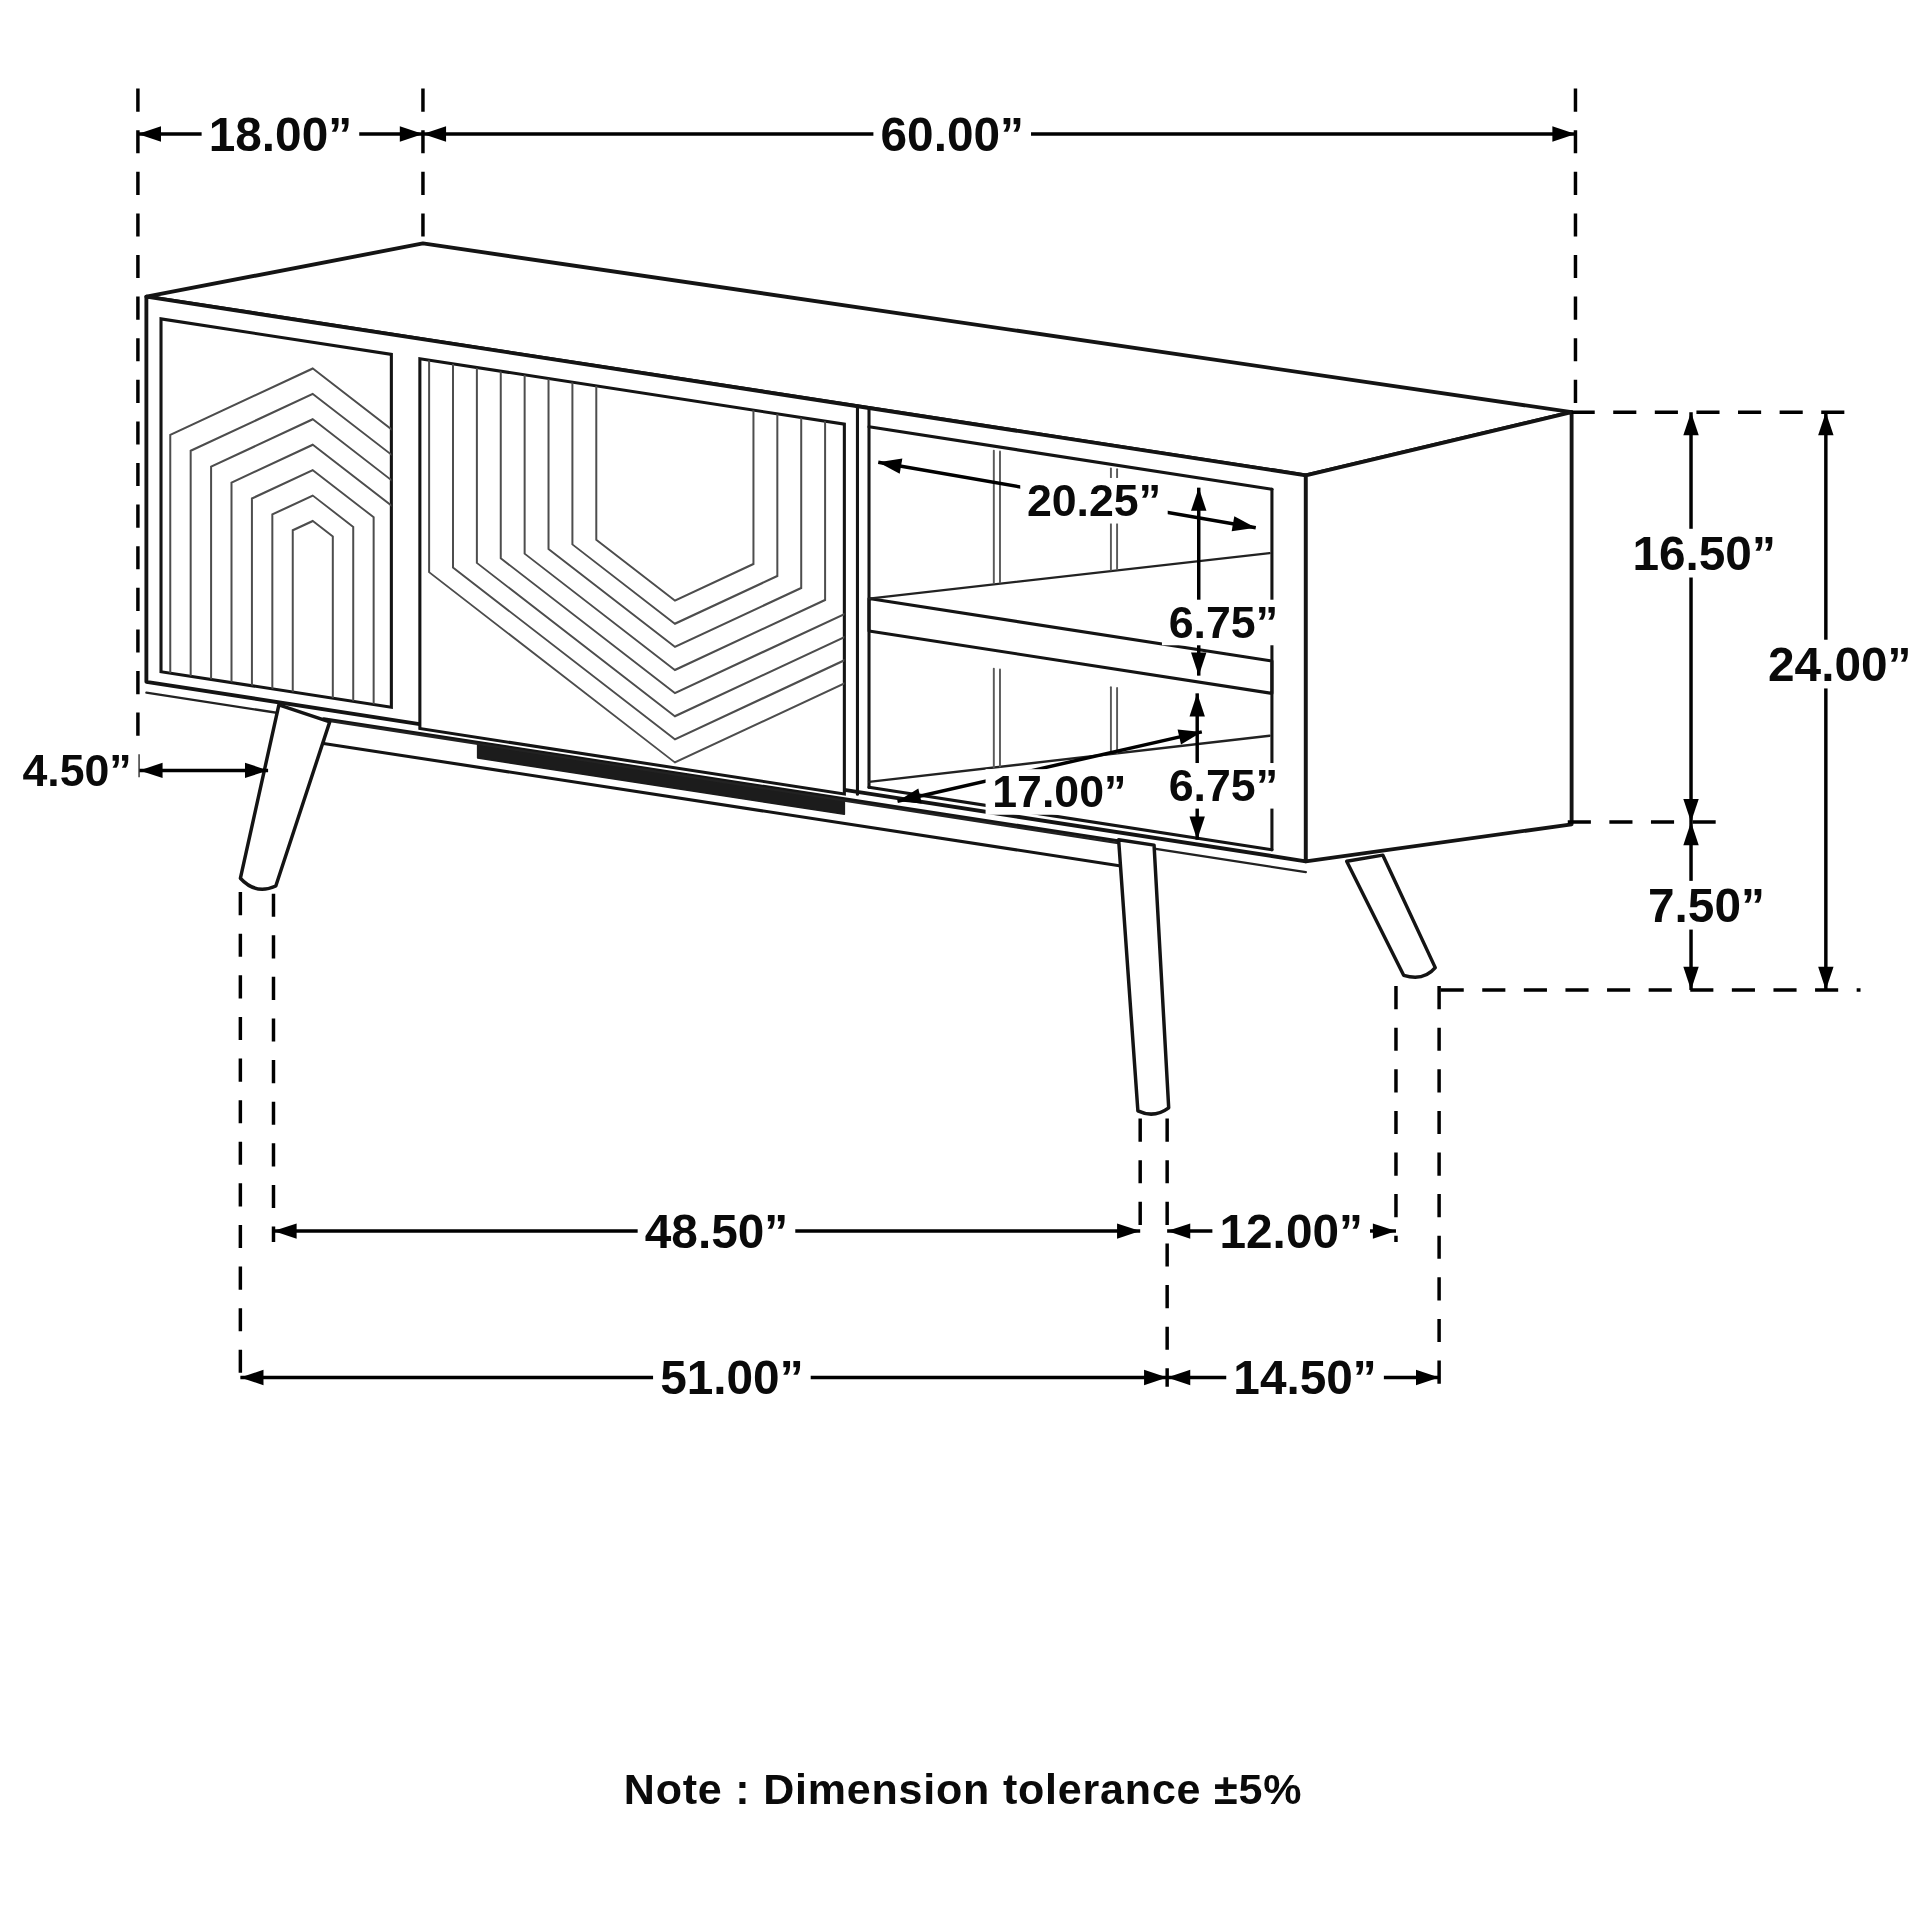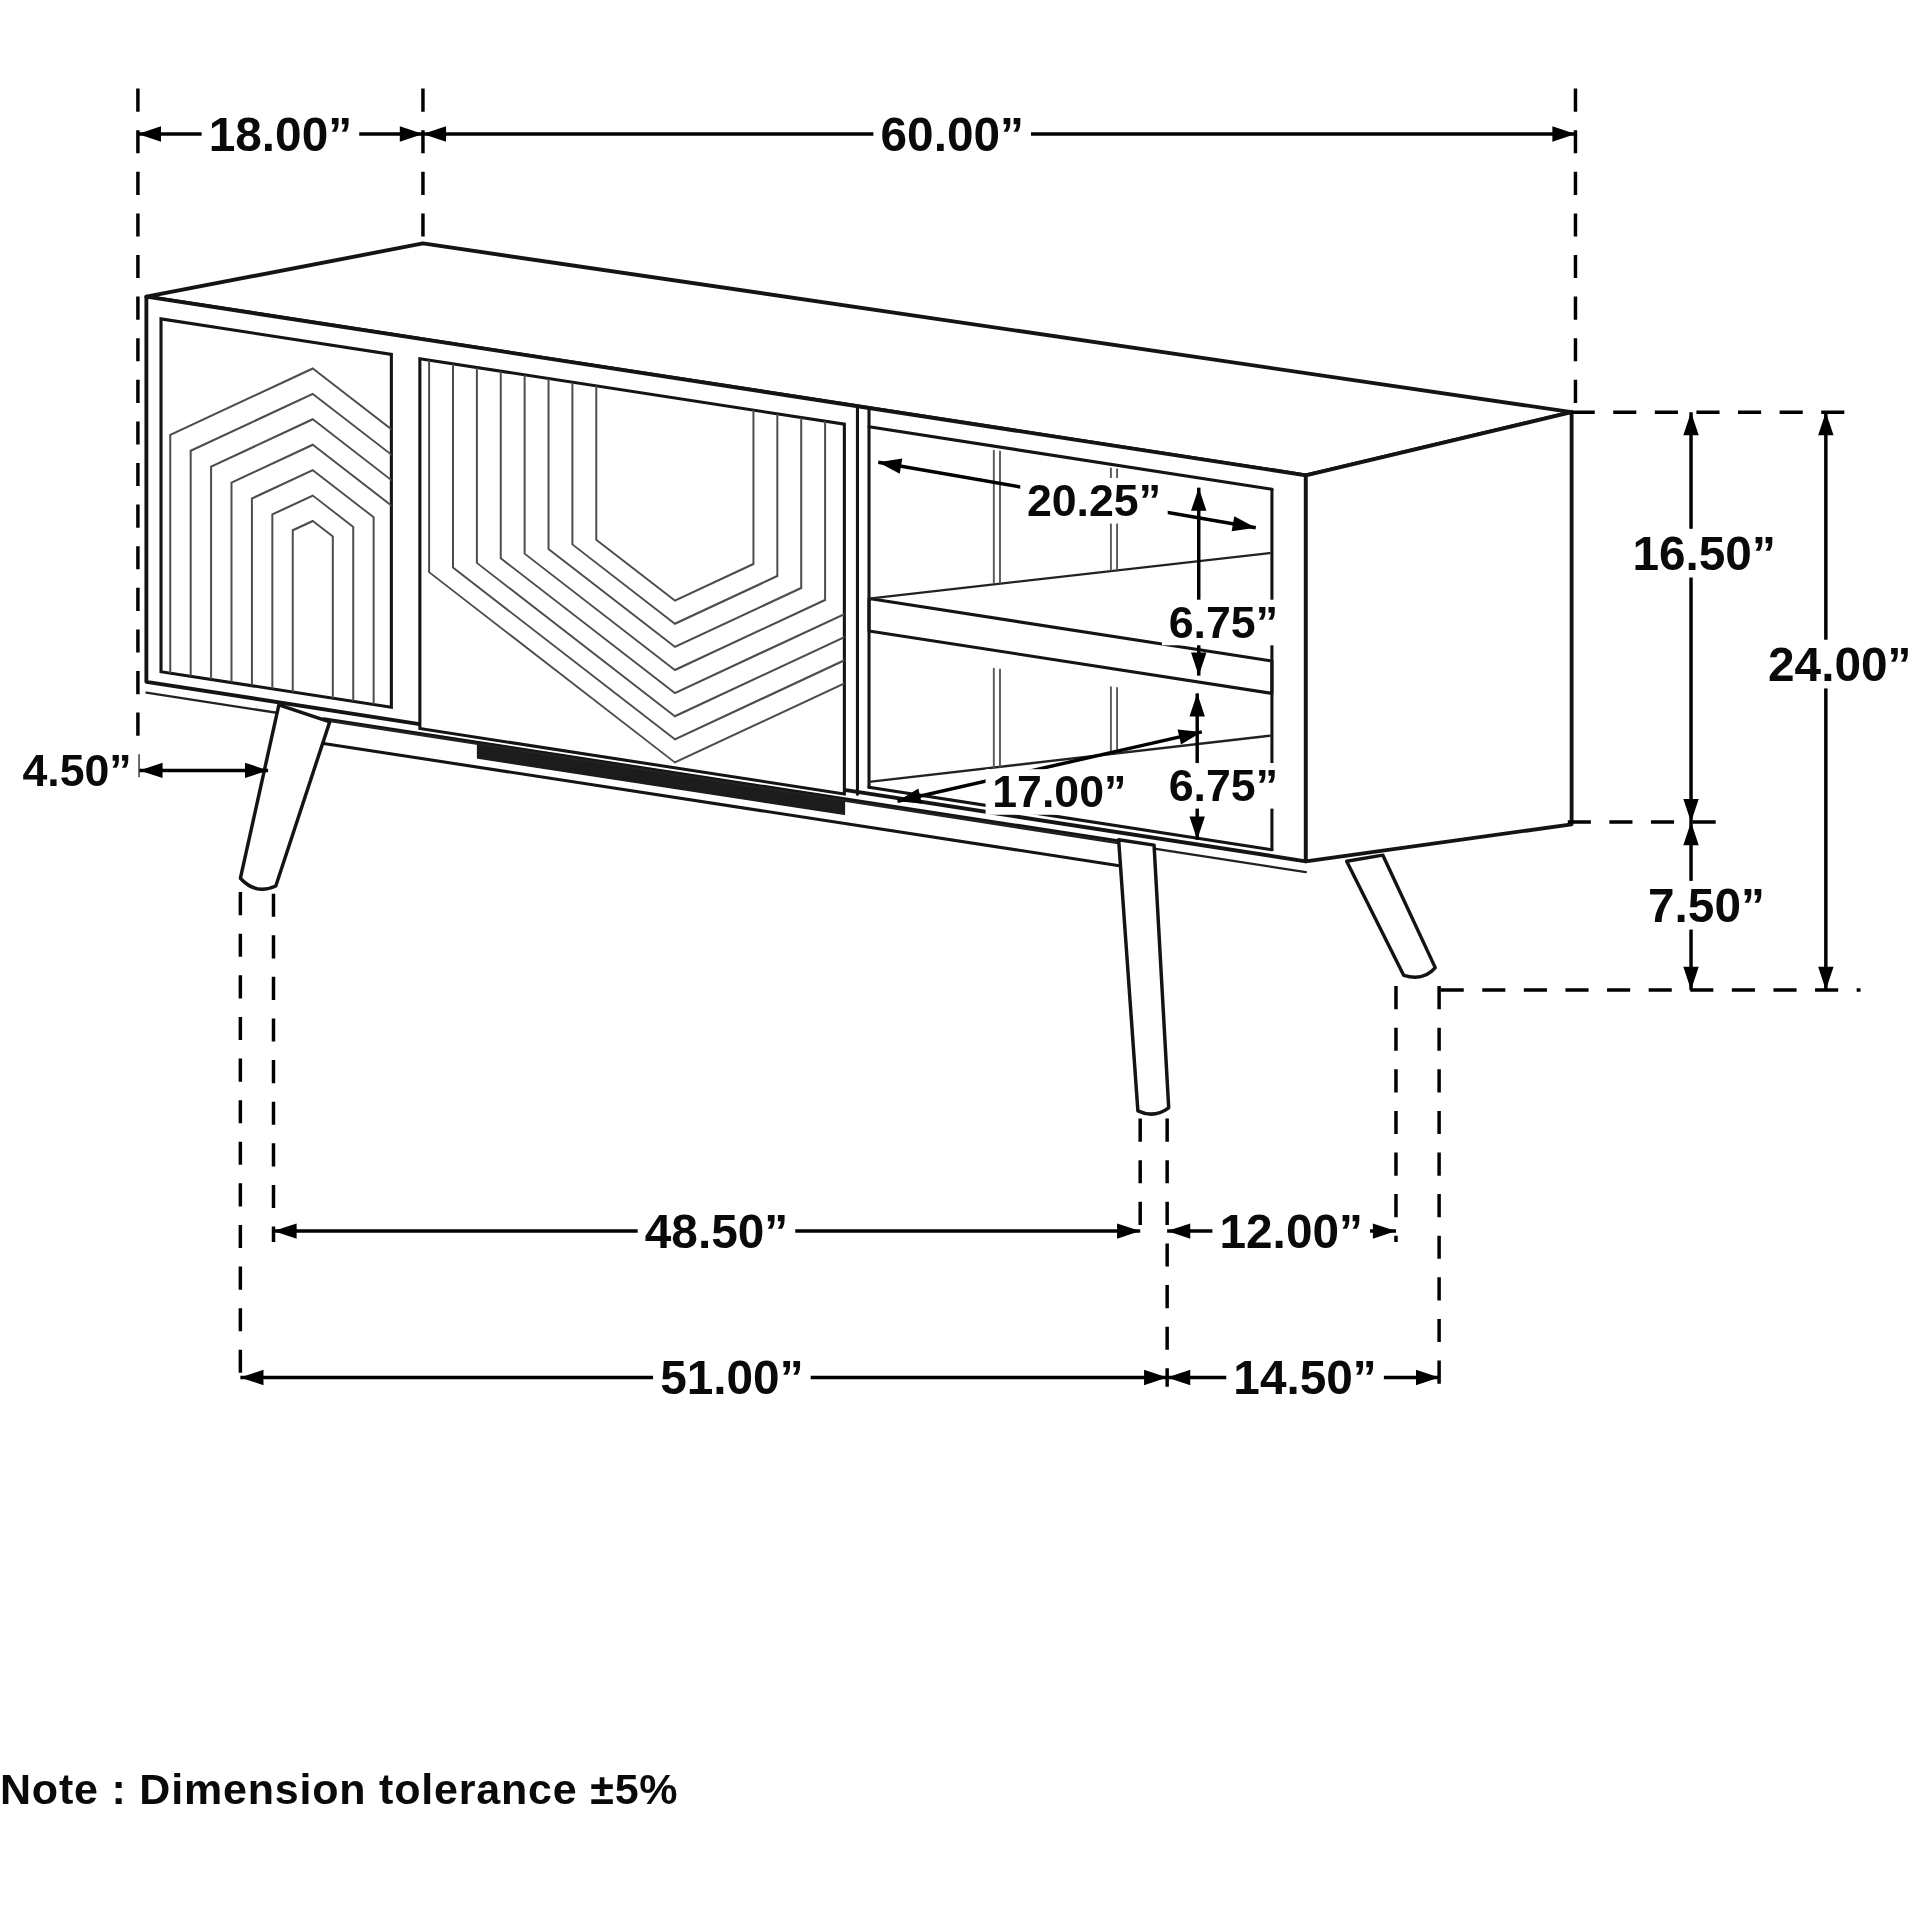--- a/index.html
+++ b/index.html
@@ -1,19 +1,19 @@
 <!DOCTYPE html>
 <html style="font-size:12.3px"><head>
 <meta charset="utf-8">
 <style>
   html,body{margin:0;padding:0;background:#fff;}
   .page{position:relative;width:1926px;height:1926px;background:#bef264;overflow:hidden;
         font-family:"Liberation Sans",sans-serif;}
   svg{position:absolute;left:0;top:0;}
-  .note{position:absolute;left:0;top:1765px;width:1926px;
+  .note{position:absolute;left:0;top:1765px;width:1926px;text-align:center;
         font-size:43px;font-weight:bold;color:#0a0a0a;letter-spacing:0.8px;}
   text{font-family:"Liberation Sans",sans-serif;font-weight:bold;fill:#0a0a0a;}
 </style>
 </head>
 <body>
 
 <div class="page">
   <svg id="diagram" width="1926" height="1926" viewBox="0 0 2500 2500">
       <rect x="0" y="0" width="2500" height="2500" fill="#ffffff"></rect>
       <polygon points="190,385 549,316 2040,535 1695,617" fill="#ffffff" stroke="#141414" stroke-width="5" stroke-linejoin="round"></polygon>

